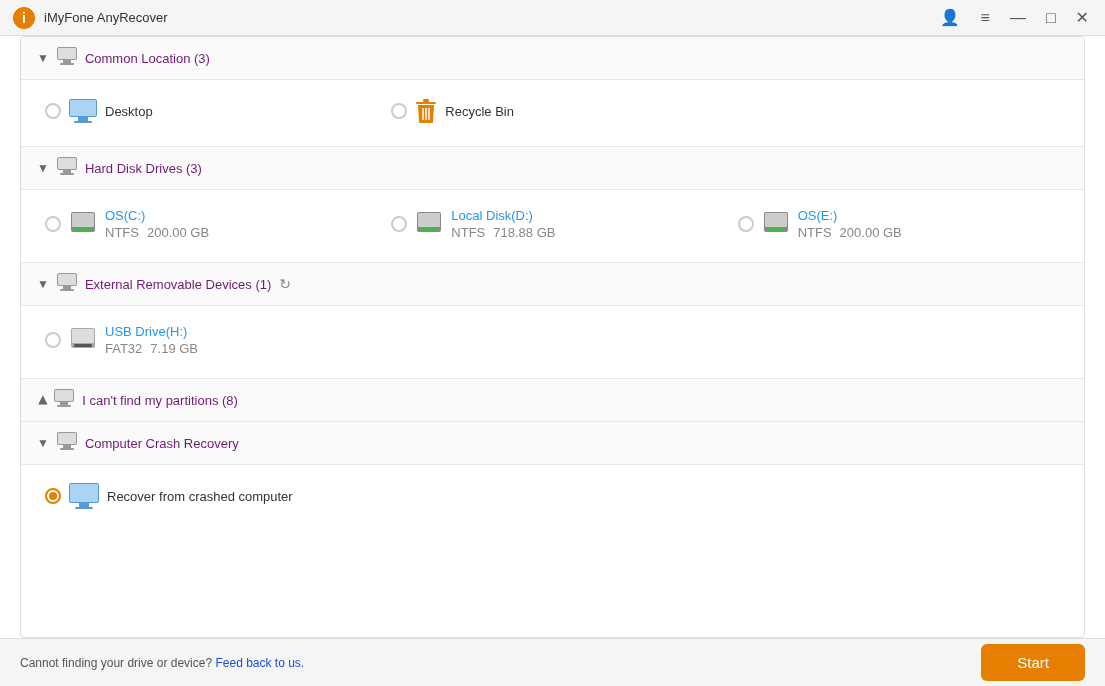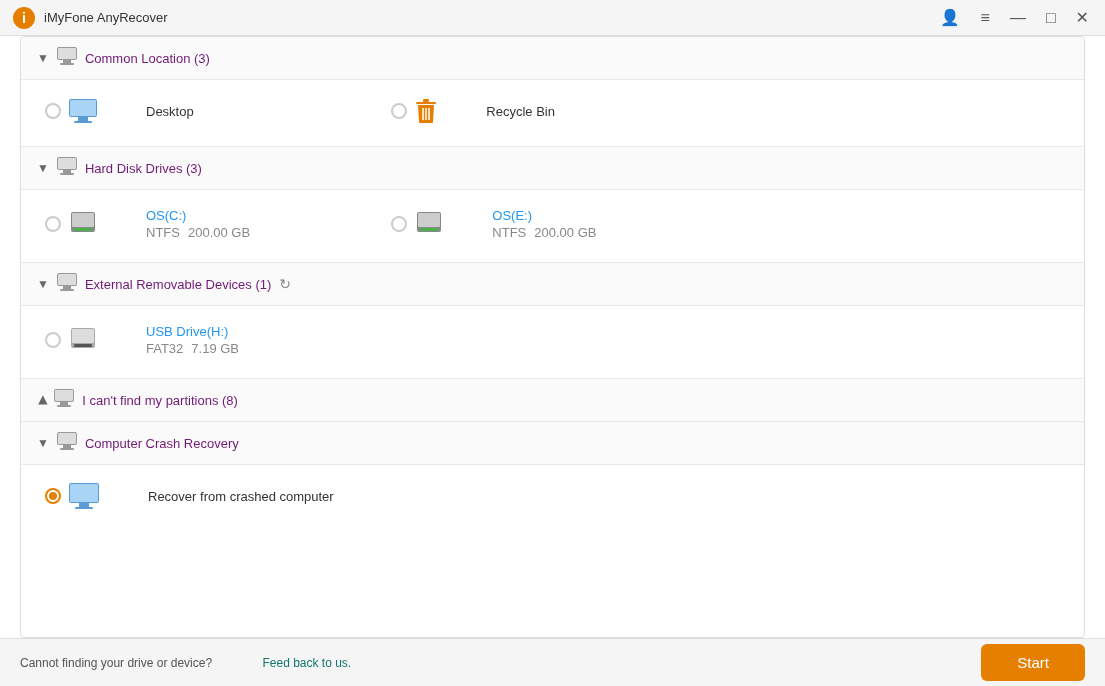--- a/index.html
+++ b/index.html
@@ -162,21 +162,20 @@
 
     .item-icon-wrap {
       margin-right: 8px;
       display: flex;
       align-items: center;
     }
 
     .item-label {
       font-size: 13px;
       color: #333;
-      margin-left: 41px;
     }
     .item-label .drive-name {
       color: #2196F3;
       font-size: 13px;
     }
     .item-label .drive-info {
       font-size: 13px;
       color: #888;
       margin-top: 2px;
     }
@@ -193,24 +192,23 @@
       align-items: center;
       padding: 0 20px;
       flex-shrink: 0;
     }
     .bottom-text {
       font-size: 12px;
       color: #555;
       flex: 1;
     }
     .bottom-link {
-      color: #0f766e;
+      color: #1d4ed8;
       text-decoration: none;
       cursor: pointer;
-      margin-left: 47px;
     }
     .start-btn {
       background: #e67e00;
       color: #fff;
       border: none;
       padding: 10px 36px;
       font-size: 15px;
       border-radius: 6px;
       cursor: pointer;
       font-weight: 500;
@@ -306,20 +304,34 @@
             <rect x="3" y="1" width="22" height="14" rx="1" fill="#ccc"></rect>
             <rect x="5" y="16" width="18" height="3" rx="1" fill="#4caf50"></rect>
           </svg>
         </div>
         <div class="item-label">
           <div class="drive-name">OS(C:)</div>
           <div class="drive-info"><span>NTFS</span><span>200.00 GB</span></div>
         </div>
       </div>
 
+      <div class="location-item">
+        <div class="radio-btn"></div>
+        <div class="item-icon-wrap">
+          <svg width="28" height="24" viewBox="0 0 28 24">
+            <rect x="2" y="0" width="24" height="20" rx="2" fill="#888"></rect>
+            <rect x="3" y="1" width="22" height="14" rx="1" fill="#ccc"></rect>
+            <rect x="5" y="16" width="18" height="3" rx="1" fill="#4caf50"></rect>
+          </svg>
+        </div>
+        <div class="item-label">
+          <div class="drive-name">Local Disk(D:)</div>
+          <div class="drive-info"><span>NTFS</span><span>718.88 GB</span></div>
+        </div>
+      </div>
 
       <div class="location-item">
         <div class="radio-btn"></div>
         <div class="item-icon-wrap">
           <svg width="28" height="24" viewBox="0 0 28 24">
             <rect x="2" y="0" width="24" height="20" rx="2" fill="#888"></rect>
             <rect x="3" y="1" width="22" height="14" rx="1" fill="#ccc"></rect>
             <rect x="5" y="16" width="18" height="3" rx="1" fill="#4caf50"></rect>
           </svg>
         </div>

